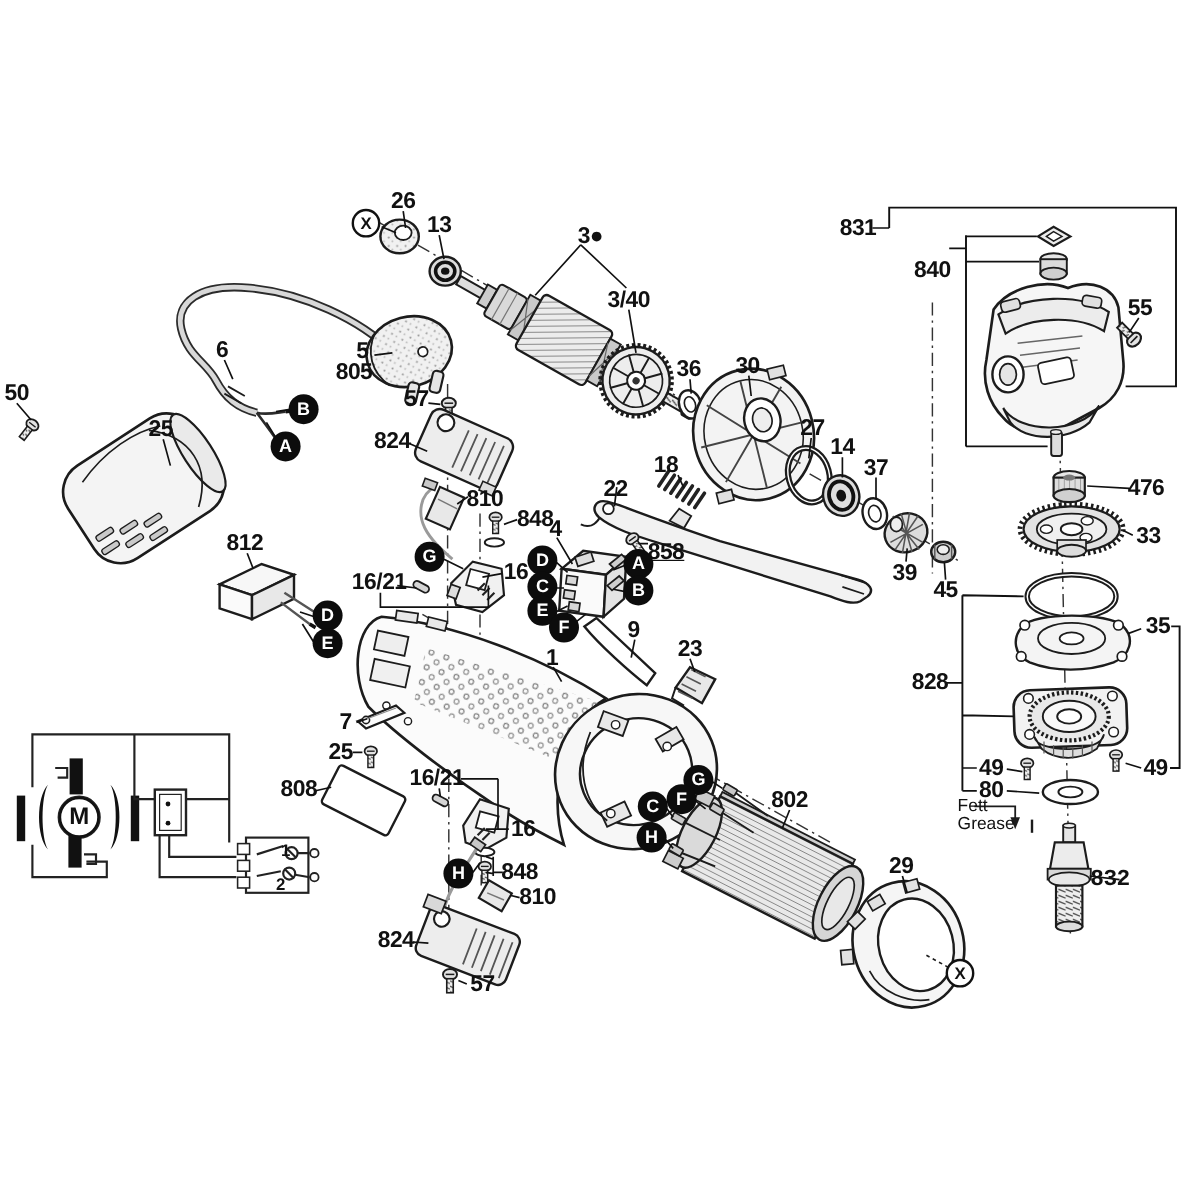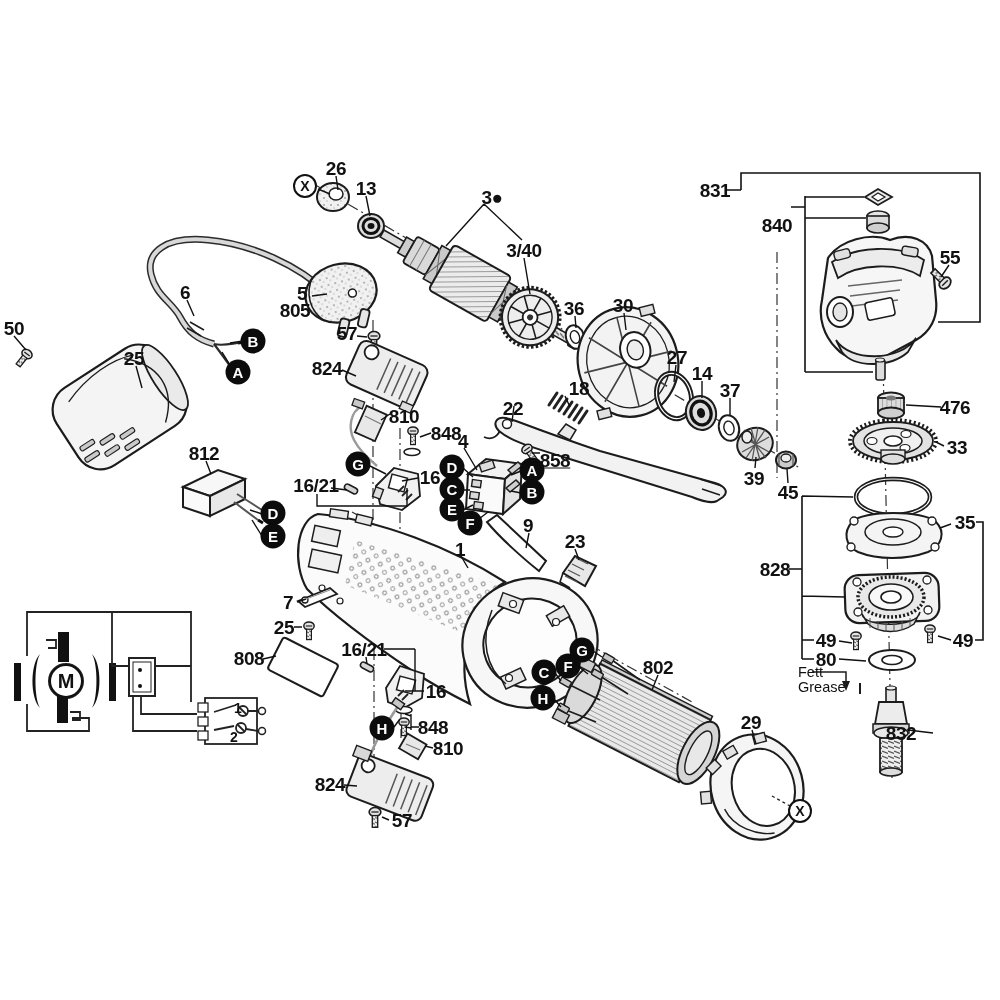--- a/index.html
+++ b/index.html
@@ -483,41 +483,41 @@
       <div class="lbl num" style="left: 347px; top: 333px;">57</div>
       <div class="lbl num" style="left: 327px; top: 368px;">824</div>
       <div class="lbl num" style="left: 404px; top: 416px;">810</div>
       <div class="lbl num" style="left: 446px; top: 433px;">848</div>
       <div class="lbl num" style="left: 316px; top: 485px;">16/21</div>
       <div class="lbl num" style="left: 430px; top: 477px;">16</div>
       <div class="lbl num" style="left: 204px; top: 453px;">812</div>
       <div class="lbl num" style="left: 463px; top: 441px;">4</div>
       <div class="lbl num" style="left: 555px; top: 460px; text-decoration: underline;">858</div>
       <div class="lbl num" style="left: 513px; top: 408px;">22</div>
-      <div class="lbl num" style="left: 579px; top: 388px;">18</div>
+      <div class="lbl num" style="left: 555px; top: 388px;">18</div>
       <div class="lbl num" style="left: 574px; top: 308px;">36</div>
       <div class="lbl num" style="left: 623px; top: 305px;">30</div>
       <div class="lbl num" style="left: 677px; top: 357px;">27</div>
       <div class="lbl num" style="left: 702px; top: 373px;">14</div>
       <div class="lbl num" style="left: 730px; top: 390px;">37</div>
       <div class="lbl num" style="left: 754px; top: 478px;">39</div>
       <div class="lbl num" style="left: 788px; top: 492px;">45</div>
       <div class="lbl num" style="left: 715px; top: 190px;">831</div>
       <div class="lbl num" style="left: 777px; top: 207px; margin-top: 18px;">840</div>
       <div class="lbl num" style="left: 950px; top: 257px;">55</div>
       <div class="lbl num" style="left: 955px; top: 407px;">476</div>
       <div class="lbl num" style="left: 957px; top: 447px;">33</div>
       <div class="lbl num" style="left: 965px; top: 522px;">35</div>
       <div class="lbl num" style="left: 775px; top: 569px;">828</div>
       <div class="lbl num" style="left: 826px; top: 640px;">49</div>
       <div class="lbl num" style="left: 963px; top: 640px;">49</div>
       <div class="lbl num" style="left: 826px; top: 659px;">80</div>
       <div class="lbl note" style="left: 798px; top: 673px;">Fett</div>
       <div class="lbl note" style="left: 798px; top: 688px;">Grease</div>
-      <div class="lbl num" style="left: 901px; top: 733px;">832</div>
+      <div class="lbl num" style="left: 925px; top: 733px; font-family: Liberation Mono, monospace;">832</div>
       <div class="lbl num" style="left: 751px; top: 722px;">29</div>
       <div class="lbl ring" style="left: 800px; top: 811px;">X</div>
       <div class="lbl num" style="left: 460px; top: 549px;">1</div>
       <div class="lbl num" style="left: 528px; top: 525px;">9</div>
       <div class="lbl num" style="left: 575px; top: 541px;">23</div>
       <div class="lbl num" style="left: 288px; top: 602px;">7</div>
       <div class="lbl num" style="left: 284px; top: 627px;">25</div>
       <div class="lbl num" style="left: 249px; top: 658px;">808</div>
       <div class="lbl num" style="left: 364px; top: 649px;">16/21</div>
       <div class="lbl num" style="left: 436px; top: 691px;">16</div>

